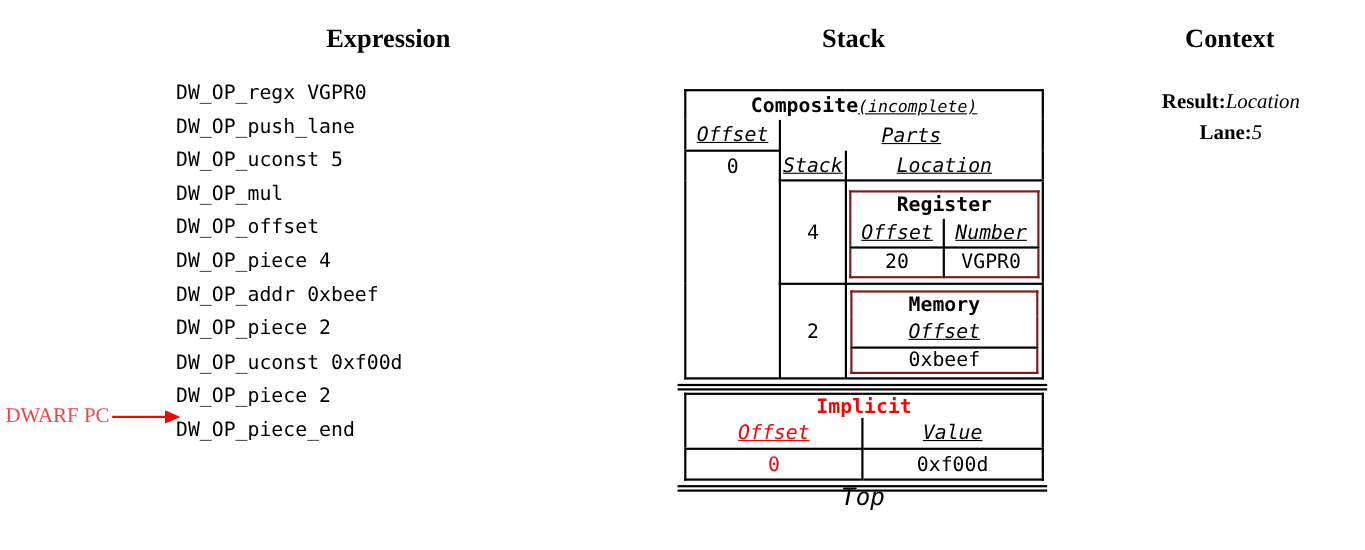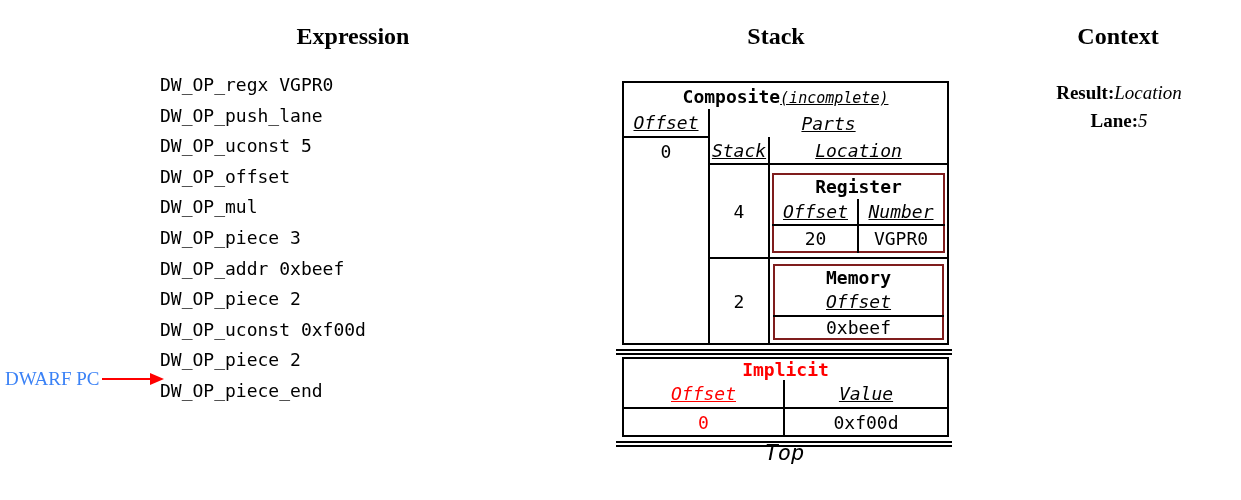--- a/index.html
+++ b/index.html
@@ -8,21 +8,21 @@
 
   .col-header{position:absolute;top:23px;transform:translateX(-50%);
               font-family:"Liberation Serif",serif;font-weight:bold;font-size:24px;white-space:nowrap;}
 
   
   .expr-list{position:absolute;left:160px;top:70px;font-size:18px;}
   .expr-line{height:30.6px;line-height:30.6px;white-space:pre;}
 
   
   .pc-marker{position:absolute;left:5px;top:368px;height:21px;display:flex;align-items:center;}
-  .pc-label{font-family:"Liberation Serif",serif;font-size:19px;color:#3b82f6;white-space:nowrap;}
+  .pc-label{font-family:"Liberation Serif",serif;font-size:19px;color:#ef4444;white-space:nowrap;}
   .pc-shaft{width:48px;height:2px;background:#ff0000;margin-left:2px;}
   .pc-head{width:0;height:0;border-top:6px solid transparent;border-bottom:6px solid transparent;
            border-left:14px solid #ff0000;}
 
   
   table.stk{border-collapse:collapse;table-layout:fixed;position:absolute;
             font-size:18px;background:#fff;}
   table.stk td{padding:0;text-align:center;vertical-align:middle;overflow:hidden;white-space:nowrap;}
   table.outer{border:2px solid #000;}
   .br{border-right:2px solid #000;}
@@ -54,23 +54,23 @@
 <div id="canvas">
 
   <div class="col-header" style="left:353px;">Expression</div>
   <div class="col-header" style="left:776px;">Stack</div>
   <div class="col-header" style="left:1118px;">Context</div>
 
   <div class="expr-list">
     <div class="expr-line">DW_OP_regx VGPR0</div>
     <div class="expr-line">DW_OP_push_lane</div>
     <div class="expr-line">DW_OP_uconst 5</div>
+    <div class="expr-line">DW_OP_mul</div>
     <div class="expr-line">DW_OP_offset</div>
-    <div class="expr-line">DW_OP_mul</div>
-    <div class="expr-line">DW_OP_piece 3</div>
+    <div class="expr-line">DW_OP_piece 4</div>
     <div class="expr-line">DW_OP_addr 0xbeef</div>
     <div class="expr-line">DW_OP_piece 2</div>
     <div class="expr-line">DW_OP_uconst 0xf00d</div>
     <div class="expr-line">DW_OP_piece 2</div>
     <div class="expr-line">DW_OP_piece_end</div>
   </div>
 
   <div class="pc-marker">
     <span class="pc-label">DWARF PC</span>
     <span class="pc-shaft"></span>

